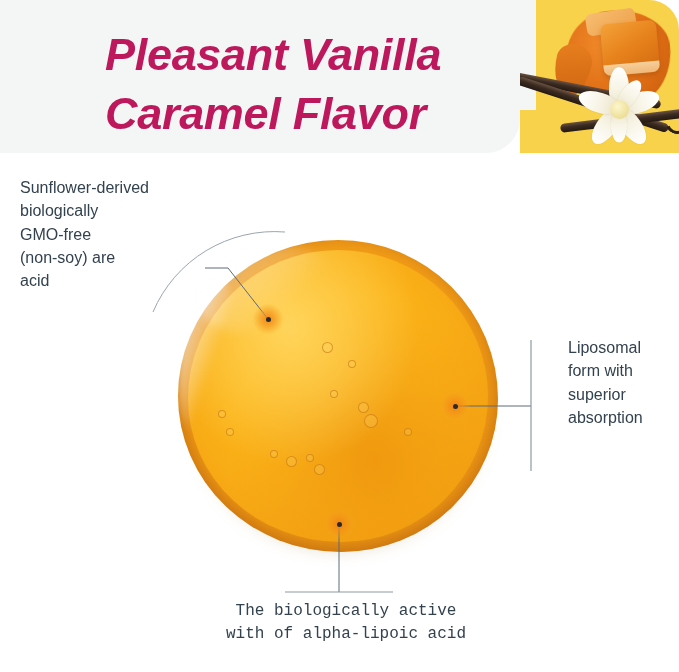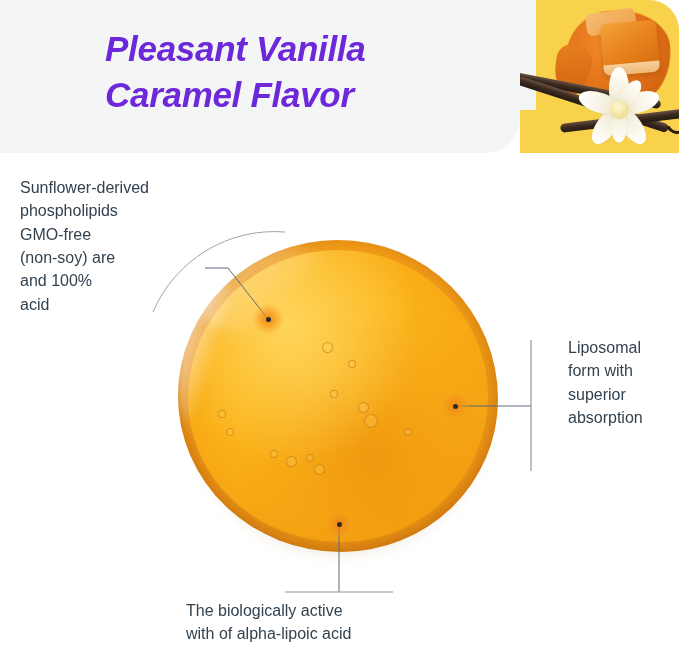--- a/index.html
+++ b/index.html
@@ -13,23 +13,23 @@
   
   .header-card{
     position:absolute;left:-20px;top:-10px;width:540px;height:163px;
     background:#f4f6f6;
     border-bottom-right-radius:34px;
     z-index:3;
   }
   .header-title{
     position:absolute;left:105px;top:26px;width:400px;
     font-style:italic;font-weight:bold;
-    font-size:35px;line-height:1.30;
+    font-size:45px;line-height:1.30;
     letter-spacing:-0.3px;
-    color:#6d28d9;
+    color:#be185d;
     z-index:5;
   }
   .header-title .l2{display:block;}
 
   .flavor-panel{
     position:absolute;left:520px;top:0;width:159px;height:153px;
     background:#F8D24A;
     border-top-right-radius:30px;
     overflow:hidden;z-index:1;
   }
@@ -153,21 +153,21 @@
   .lines{position:absolute;inset:0;z-index:4;pointer-events:none;}
 
   
   .callout{
     position:absolute;color:#33424f;
     font-size:16px;line-height:1.46;z-index:5;
     font-weight:400;
   }
   .callout.left{left:20px;top:176px;width:250px;}
   .callout.right{left:568px;top:336px;width:140px;}
-  .callout.bottom{left:186px;top:600px;width:320px;line-height:1.42;}
+  .callout.bottom{left:186px;top:600px;width:320px;text-align:center;line-height:1.42;font-family:Liberation Mono, monospace;}
   .callout span{display:block;white-space:nowrap;}
 </style>
 </head>
 <body>
 
 <div id="stage">
 
   <div class="flavor-panel">
     <div class="panel-white-notch"></div>
 
@@ -240,24 +240,23 @@
     <div class="glow"></div>
     <div class="core"></div>
   </div>
   <div class="dot" style="left:339px;top:524px;">
     <div class="glow"></div>
     <div class="core"></div>
   </div>
 
   <div class="callout left">
     <span>Sunflower-derived</span>
-    <span>phospholipids</span>
+    <span>biologically</span>
     <span>GMO-free</span>
     <span>(non-soy) are</span>
-    <span>and 100%</span>
     <span>acid</span>
   </div>
 
   <div class="callout right">
     <span>Liposomal</span>
     <span>form with</span>
     <span>superior</span>
     <span>absorption</span>
   </div>
 

